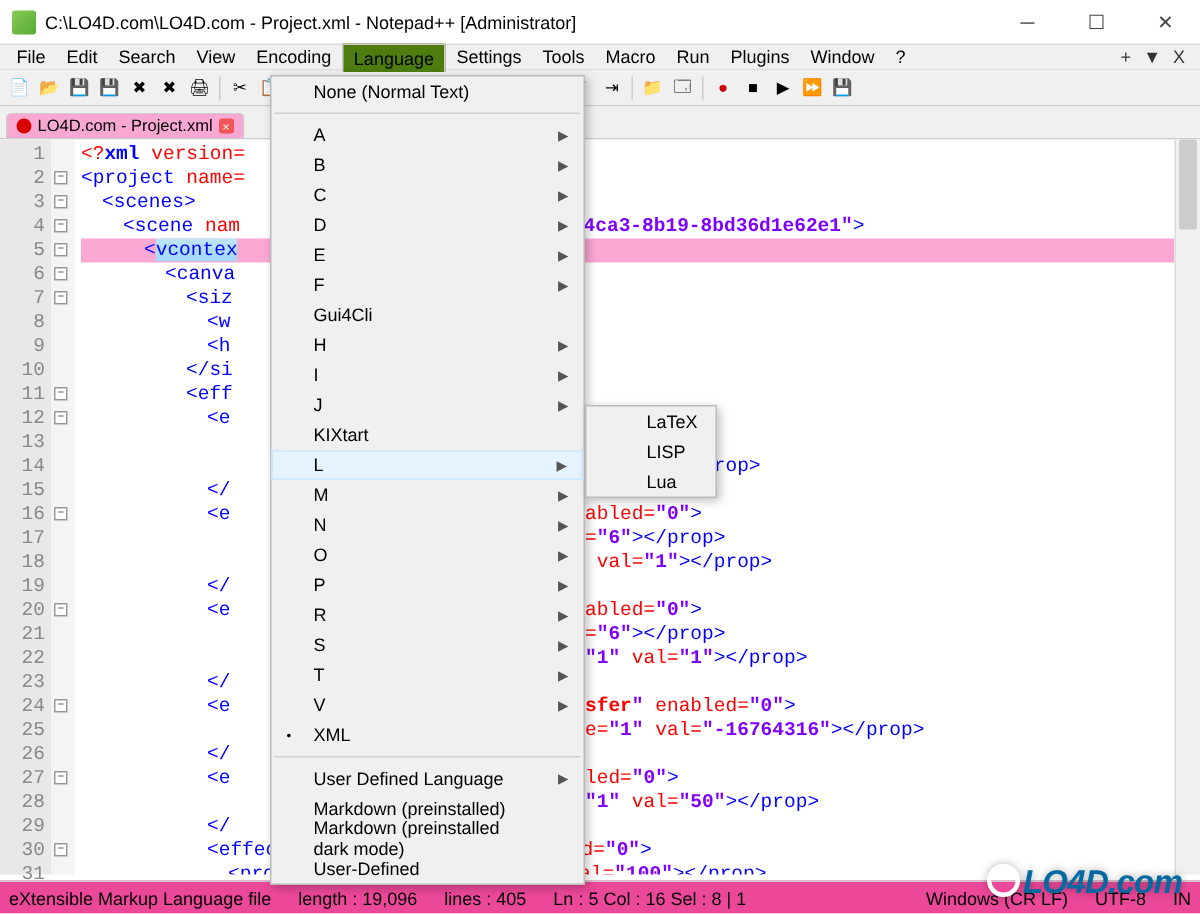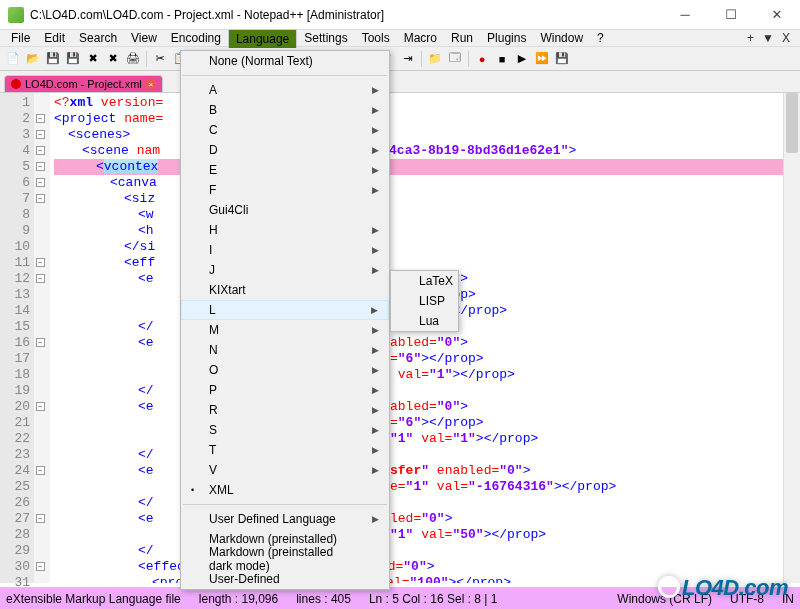--- a/index.html
+++ b/index.html
@@ -19,21 +19,21 @@
 .menubar .spacer { flex: 1; }
 .menubar .right-controls { display: flex; gap: 8px; padding-right: 6px; font-size: 12px; color: #333; }
 
 
 .toolbar { height: 24px; background: #f0f0f0; border-bottom: 1px solid #ccc; display: flex; align-items: center; padding: 0 4px; gap: 2px; }
 .tool-btn { width: 18px; height: 18px; display: flex; align-items: center; justify-content: center; font-size: 11px; border: 1px solid transparent; }
 .tool-sep { width: 1px; height: 16px; background: #ccc; margin: 0 2px; }
 
 
 .tabbar { height: 22px; background: #f0f0f0; display: flex; align-items: flex-end; padding: 0 4px; border-bottom: 1px solid #ccc; }
-.tab { background: #ec4899; border: 1px solid #ccc; border-bottom: none; border-top-left-radius: 4px; border-top-right-radius: 4px; padding: 2px 6px; display: flex; align-items: center; gap: 4px; font-size: 11px; }
+.tab { background: #f9a8d4; border: 1px solid #ccc; border-bottom: none; border-top-left-radius: 4px; border-top-right-radius: 4px; padding: 2px 6px; display: flex; align-items: center; gap: 4px; font-size: 11px; }
 .tab .tab-dot { width: 10px; height: 10px; background: #d00; border-radius: 50%; }
 .tab .tab-close { width: 10px; height: 10px; background: #e55; border-radius: 2px; font-size: 8px; color: #fff; display: flex; align-items: center; justify-content: center; }
 
 
 .editor { position: relative; display: flex; height: 490px; font-family: Consolas, "Courier New", monospace; font-size: 13px; background: #fff; }
 .gutter { width: 34px; background: #e8e8e8; text-align: right; color: #888; padding: 2px 4px 0 0; line-height: 16px; }
 .fold-col { width: 16px; background: #f4f4f4; position: relative; }
 .fold-box { position: absolute; left: 2px; width: 9px; height: 9px; border: 1px solid #999; background: #fff; font-size: 8px; line-height: 7px; text-align: center; color: #555; }
 .code { flex: 1; padding: 2px 0 0 4px; line-height: 16px; white-space: pre; overflow: hidden; color: #000; position: relative; }
 .code-line { height: 16px; }
@@ -50,21 +50,21 @@
 
 
 .dropdown { position: absolute; background: #f0f0f0; border: 1px solid #bbb; box-shadow: 2px 2px 6px rgba(0,0,0,0.25); z-index: 100; font-size: 12px; }
 .dropdown .dd-item { padding: 3px 30px 3px 28px; cursor: default; position: relative; height: 20px; display: flex; align-items: center; }
 .dropdown .dd-item.hover { background: #e5f3ff; border: 1px solid #cce8ff; padding: 2px 29px 2px 27px; }
 .dropdown .dd-item .arrow { position: absolute; right: 10px; font-size: 9px; color: #555; }
 .dropdown .dd-item .bullet { position: absolute; left: 10px; font-size: 9px; }
 .dropdown .dd-sep { height: 1px; background: #d0d0d0; margin: 4px 2px; }
 
 
-.statusbar { position: absolute; bottom: 0; left: 0; right: 0; height: 22px; background: #f0abfc; border-top: 1px solid #ccc; display: flex; align-items: center; font-size: 12px; padding: 0 6px; gap: 18px; }
+.statusbar { position: absolute; bottom: 0; left: 0; right: 0; height: 22px; background: #ec4899; border-top: 1px solid #ccc; display: flex; align-items: center; font-size: 12px; padding: 0 6px; gap: 18px; }
 .statusbar .cell { white-space: nowrap; }
 .statusbar .spacer { flex: 1; }
 
 
 .watermark { position: absolute; right: 12px; bottom: 8px; font-size: 22px; color: #0369a1; font-weight: bold; font-style: italic; text-shadow: 0 0 6px rgba(0,0,0,0.35); letter-spacing: -0.5px; pointer-events: none; }
 .watermark .circ { display: inline-block; width: 22px; height: 22px; border: 3px solid #fff; border-radius: 50%; margin-right: 2px; vertical-align: -3px; box-shadow: 0 0 6px rgba(0,0,0,0.3); }
 </style>
 </head>
 <body>
 
@@ -226,21 +226,21 @@
     <div class="dd-item">T<span class="arrow">▶</span></div>
     <div class="dd-item">V<span class="arrow">▶</span></div>
     <div class="dd-item">XML<span class="bullet">•</span></div>
     <div class="dd-sep"></div>
     <div class="dd-item">User Defined Language<span class="arrow">▶</span></div>
     <div class="dd-item">Markdown (preinstalled)</div>
     <div class="dd-item">Markdown (preinstalled dark mode)</div>
     <div class="dd-item">User-Defined</div>
   </div>
 
-<div class="dropdown" id="lang-sub" style="left:390px; top:270px; width:69px;">
+<div class="dropdown" id="lang-sub" style="left:390px; top:270px; width:88px;padding-left:12px;">
     <div class="dd-item">LaTeX</div>
     <div class="dd-item">LISP</div>
     <div class="dd-item">Lua</div>
   </div>
 
 <div class="statusbar">
   <span class="cell">eXtensible Markup Language file</span>
   <span class="cell">length : 19,096</span>
   <span class="cell">lines : 405</span>
   <span class="cell">Ln : 5    Col : 16    Sel : 8 | 1</span>

